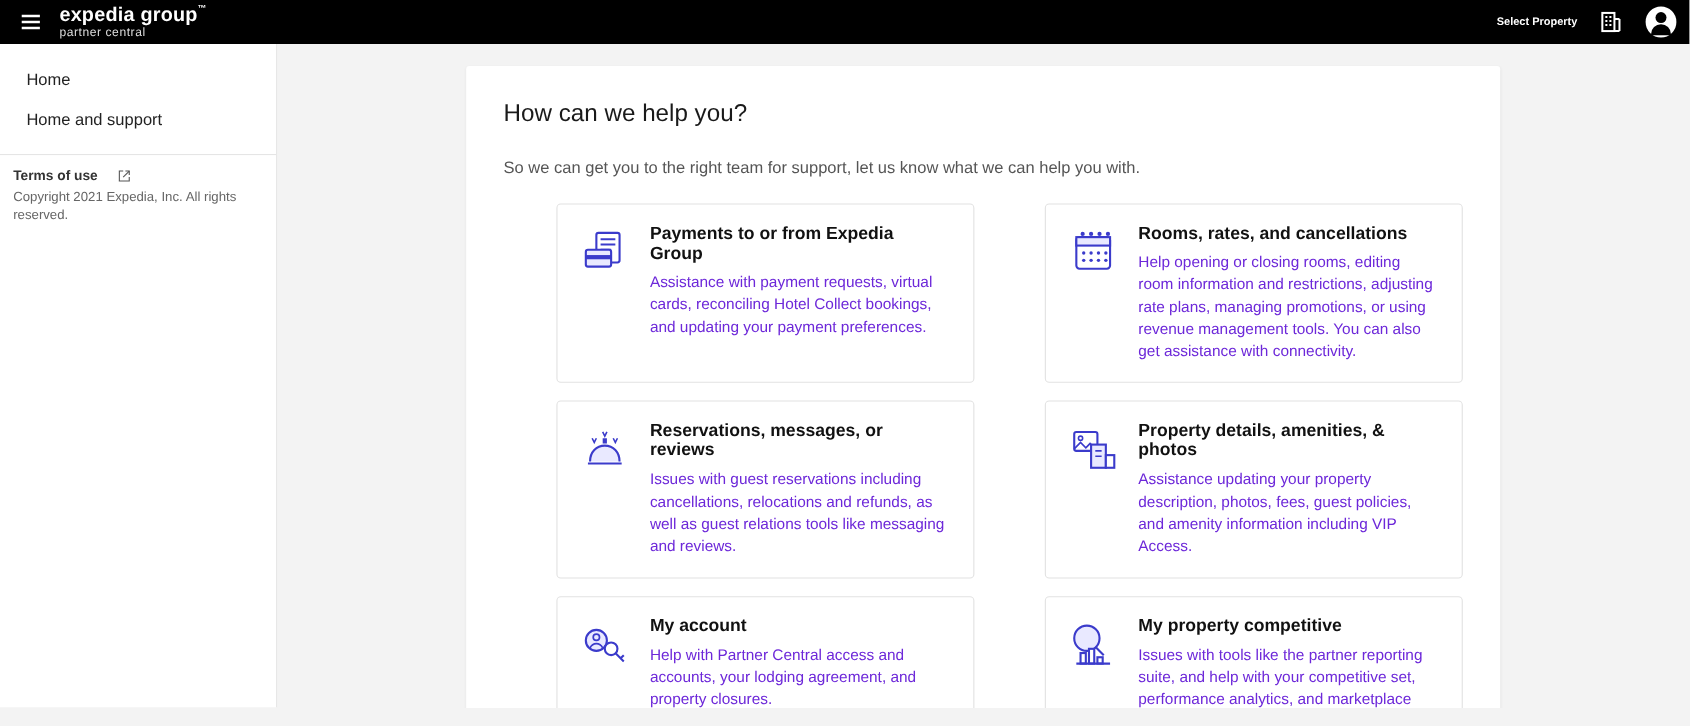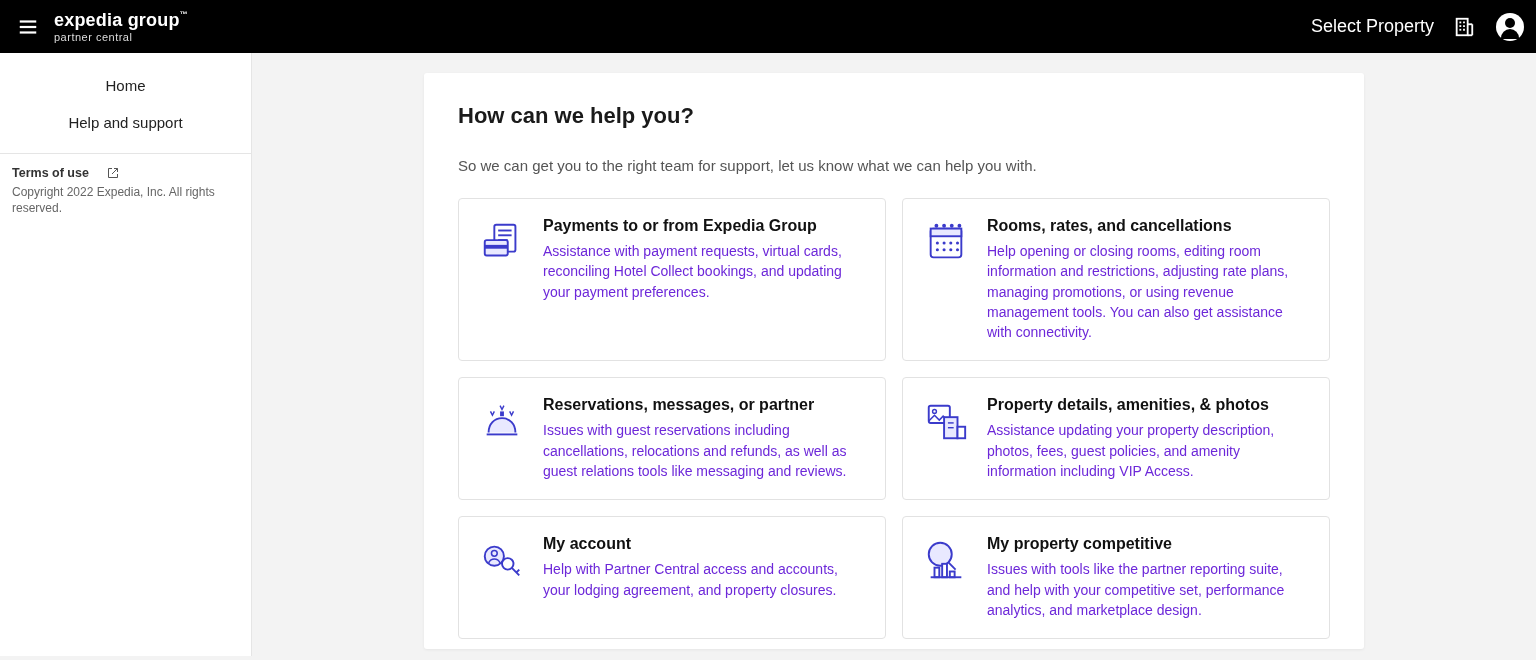--- a/index.html
+++ b/index.html
@@ -1,80 +1,81 @@
 <!DOCTYPE html>
 <html><head>
 <meta charset="utf-8">
 <style>
   * { box-sizing: border-box; margin: 0; padding: 0; }
   html, body { height: 100%; font-family: "Segoe UI", Arial, sans-serif; background:#f3f3f3; color:#1a1a1a; }
   a { text-decoration: none; color: inherit; }
 
   
   .topbar {
-    height: 53px;
+    height: 40px;
     background: #000;
     color: #fff;
     display: flex;
     align-items: center;
     padding: 0 12px 0 8px;
   }
   .menu-btn {
     width: 40px; height: 40px;
     display: flex; align-items: center; justify-content: center;
     cursor: pointer;
   }
   .brand { display:flex; flex-direction:column; margin-left: 6px; line-height:1; }
   .brand-top { font-size: 18px; font-weight: 600; letter-spacing: .2px; }
   .brand-top sup { font-size:8px; vertical-align: top; }
   .brand-sub { font-size: 11px; color:#ddd; margin-top:3px; letter-spacing:.5px; }
   .topbar-spacer { flex:1; }
-  .select-prop { font-size:18px; font-weight:400; margin-right:10px; }
+  .select-prop { font-size:10px; font-weight:700; margin-right:10px; }
   .hdr-icon { width:28px; height:28px; display:flex; align-items:center; justify-content:center; margin-left:6px; cursor:pointer; }
   .avatar { width:28px; height:28px; background:#fff; border-radius:50%; position:relative; margin-left:18px; cursor:pointer; }
   .avatar::before { content:""; position:absolute; width:10px; height:10px; background:#000; border-radius:50%; top:5px; left:9px; }
   .avatar::after  { content:""; position:absolute; width:18px; height:10px; background:#000; border-radius:10px 10px 0 0; bottom:2px; left:5px; }
 
   
   .shell { display:flex; height: calc(100% - 57px); }
   .sidebar {
     width: 252px; background:#fff; border-right:1px solid #e5e5e5;
     display:flex; flex-direction:column; padding-top:14px;
     font-size:15px;
   }
-  .side-link { padding:10px 24px; cursor:pointer; color:#222;text-align:center; }
+  .side-link { padding:10px 24px; cursor:pointer; color:#222; }
   .side-sep { height:1px; background:#e5e5e5; margin:12px 0 12px 0; }
   .terms { padding:0 12px; font-size:12.5px; font-weight:600; color:#333; display:flex; align-items:center; gap:18px; }
   .terms svg { width:12px; height:12px; }
   .copyright { padding:4px 12px 0 12px; font-size:12px; color:#666; line-height:1.35; }
 
   
   .main { flex:1; overflow:auto; }
   .titlebar {
     background:#fff; padding:24px 44px 26px 44px;
     display:flex; align-items:center;
   }
   .titlebar h1 { font-size:30px; font-weight:700; }
   .feedback { margin-left:auto; color:#1b5cff; font-size:14px; }
 
   .content { padding:20px 0 40px 0; display:flex; justify-content:center; }
   .panel {
     width: 940px; background:#fff; border-radius:3px;
     box-shadow:0 1px 3px rgba(0,0,0,.06);
     padding:30px 34px 10px 34px;
   }
-  .panel h2 { font-size:22px; font-weight:700; margin-bottom:10px; }
+  .panel h2 { font-size:22px; font-weight:400; margin-bottom:10px; }
   .panel-sub { font-size:15px; color:#555; margin-bottom:24px;margin-top:28px; }
 
   .cards { display:grid; grid-template-columns:1fr 1fr; gap:16px; }
   .card {
     border:1px solid #e2e2e2; border-radius:4px;
     padding:18px 26px 18px 20px;
     display:flex; gap:18px; cursor:pointer; background:#fff;
     align-items:flex-start;
+    margin-left:48px;
   }
   .card-icon { width:46px; height:46px; flex-shrink:0; margin-top:2px; }
   .card-title { font-size:16px; font-weight:700; margin-bottom:6px; color:#111; }
   .card-desc { font-size:14px; color:#6d28d9; line-height:1.45; }
 </style>
 </head>
 <body>
 
 <header class="topbar">
   <div class="menu-btn">
@@ -104,31 +105,31 @@
         <line x1="11" y1="15" x2="13" y2="15"></line>
     </svg>
   </div>
   <div class="avatar"></div>
 </header>
 
 <div class="shell">
 
   <nav class="sidebar">
     <a class="side-link">Home</a>
-    <a class="side-link">Help and support</a>
+    <a class="side-link">Home and support</a>
     <div class="side-sep"></div>
     <a class="terms">
       <span>Terms of use</span>
       <svg viewBox="0 0 24 24" fill="none" stroke="#555" stroke-width="2">
         <path d="M14 3h7v7"></path>
           <path d="M10 14L21 3"></path>
           <path d="M21 14v7H3V3h7"></path>
       </svg>
     </a>
-    <div class="copyright">Copyright 2022 Expedia, Inc. All rights reserved.</div>
+    <div class="copyright">Copyright 2021 Expedia, Inc. All rights reserved.</div>
   </nav>
 
   <main class="main">
 
     <div class="content">
       <div class="panel">
         <h2>How can we help you?</h2>
         <p class="panel-sub">So we can get you to the right team for support, let us know what we can help you with.</p>
 
         <div class="cards">
@@ -174,21 +175,21 @@
           <div class="card">
             <svg class="card-icon" viewBox="0 0 48 48" fill="none">
               <path d="M8 38h32" stroke="#3b3bcb" stroke-width="2"></path>
               <path d="M10 36c0-9 6-15 14-15s14 6 14 15" fill="#e9e9ff" stroke="#3b3bcb" stroke-width="2"></path>
               <rect x="22" y="14" width="4" height="5" fill="#3b3bcb"></rect>
               <path d="M12 14l2 4 2-4" stroke="#3b3bcb" stroke-width="1.5" fill="none"></path>
               <path d="M32 14l2 4 2-4" stroke="#3b3bcb" stroke-width="1.5" fill="none"></path>
               <path d="M22 8l2 4 2-4" stroke="#3b3bcb" stroke-width="1.5" fill="none"></path>
             </svg>
             <div>
-              <div class="card-title">Reservations, messages, or partner</div>
+              <div class="card-title">Reservations, messages, or reviews</div>
               <div class="card-desc">Issues with guest reservations including cancellations, relocations and refunds, as well as guest relations tools like messaging and reviews.</div>
             </div>
           </div>
 
           <div class="card">
             <svg class="card-icon" viewBox="0 0 48 48" fill="none">
               <rect x="6" y="8" width="22" height="18" rx="2" stroke="#3b3bcb" stroke-width="2"></rect>
               <circle cx="12" cy="14" r="2" stroke="#3b3bcb" stroke-width="1.5"></circle>
               <path d="M6 24l6-6 5 5 4-4 7 7" stroke="#3b3bcb" stroke-width="1.6" fill="none"></path>
               <rect x="22" y="20" width="14" height="22" stroke="#3b3bcb" stroke-width="2" fill="#e9e9ff"></rect>

